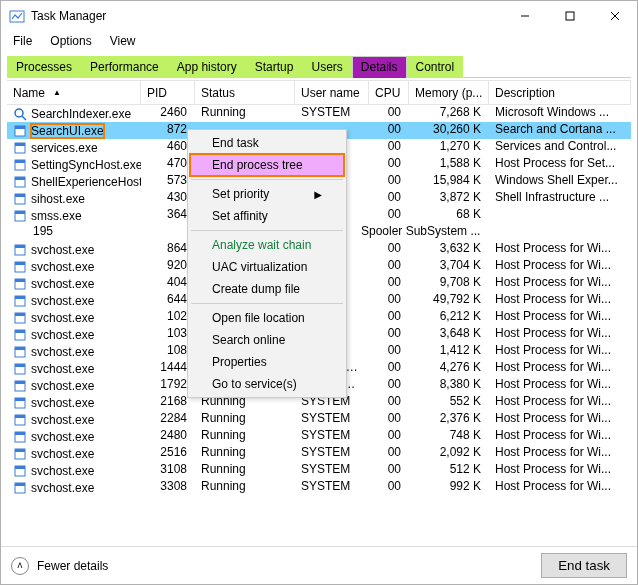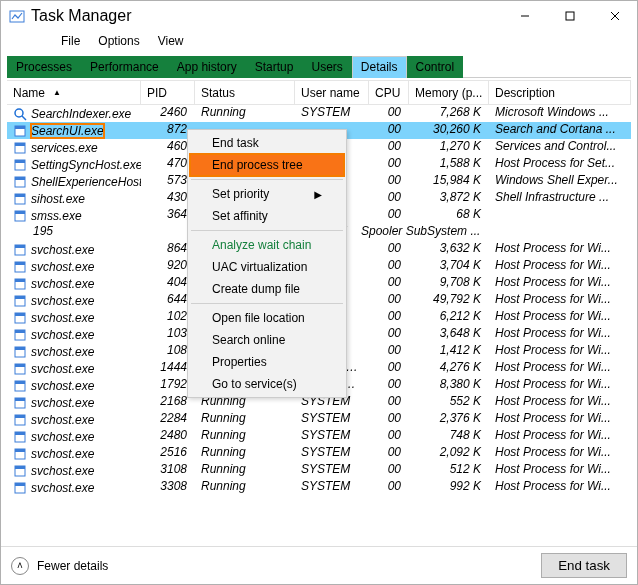--- a/index.html
+++ b/index.html
@@ -1,55 +1,55 @@
 <!DOCTYPE html>
 <html><head>
 <meta charset="utf-8">
 <style>
   * { box-sizing: border-box; margin: 0; padding: 0; }
   body { font-family: "Segoe UI", Tahoma, sans-serif; font-size: 12px; background: #fff; width: 638px; height: 585px; overflow: hidden; color: #000; }
   .window { border: 1px solid #b0b0b0; width: 638px; height: 585px; display: flex; flex-direction: column; position: relative; }
   .titlebar { height: 30px; display: flex; align-items: center; padding-left: 8px; }
   .titlebar .app-icon { width: 16px; height: 16px; margin-right: 6px; display: flex; align-items: center; justify-content: center; }
-  .title-text { font-size: 16px; flex: 1; }
+  .title-text { font-size: 12px; flex: 1; }
   .win-controls { display: flex; }
   .win-btn { width: 45px; height: 30px; display: flex; align-items: center; justify-content: center; font-size: 10px; font-family: "Segoe MDL2 Assets", sans-serif; }
-  .menubar { height: 20px; display: flex; align-items: center; padding: 0 4px; gap: 2px; margin-left: 48px; }
+  .menubar { height: 20px; display: flex; align-items: center; padding: 0 4px; gap: 2px; }
   .menubar span { padding: 2px 8px; }
   .tabs { display: flex; border-bottom: 1px solid #ccc; margin: 4px 6px 0 6px; }
-  .tab { padding: 3px 8px 4px 8px; border: 1px solid transparent; border-bottom: none; background: #15803d; position: relative; top: 1px; }
-  .tab.active { border-color: #ccc; background: #7dd3fc; }
+  .tab { padding: 3px 8px 4px 8px; border: 1px solid transparent; border-bottom: none; background: #bef264; position: relative; top: 1px; }
+  .tab.active { border-color: #ccc; background: #a21caf; }
   .table-wrap { flex: 1; overflow: hidden; margin: 2px 6px 0 6px; border-top: 1px solid #e5e5e5; position: relative; }
   .thead, .trow { display: flex; height: 24px; }
   .thead { border-bottom: 1px solid #e5e5e5; background: #fff; font-weight: normal; color: #000; }
   .thead .cell { border-right: 1px solid #e5e5e5; padding: 0 6px; display: flex; align-items: center; height: 100%; overflow: hidden; white-space: nowrap; text-overflow: ellipsis; }
   .trow { height: 17px; font-size: 12px; }
   .trow .cell { padding: 0 6px; overflow: hidden; white-space: nowrap; text-overflow: ellipsis; }
   .trow.selected { background: #7dd3fc; }
   .c-name { width: 134px; display: flex; align-items: center; gap: 4px; }
   .c-pid  { width: 54px; text-align: right; padding-right: 8px !important; }
   .c-status { width: 100px; }
   .c-user { width: 74px; }
   .c-cpu  { width: 40px; text-align: right; padding-right: 8px !important; }
   .c-mem  { width: 80px; text-align: right; padding-right: 8px !important; }
   .c-desc { flex: 1; }
   .sort-arrow { font-size: 8px; margin-left: 4px; }
   .proc-icon { width: 14px; height: 14px; display: inline-block; flex-shrink: 0; }
   .hl-orange { outline: 2px solid #f57c00; outline-offset: -1px; }
   .context-menu { position: absolute; left: 186px; top: 128px; width: 160px; background: #f2f2f2; border: 1px solid #ccc; box-shadow: 2px 2px 4px rgba(0,0,0,0.15); padding: 2px; z-index: 10; }
   .cm-item { padding: 4px 22px 4px 22px; display: flex; justify-content: space-between; align-items: center; }
-  .cm-item.highlight { background: #f97316; }
+  .cm-item.highlight { background: #f0abfc; }
   .cm-item.disabled { color: #15803d; }
   .cm-sep { height: 1px; background: #d0d0d0; margin: 3px 1px; }
   .cm-arrow { font-size: 10px; }
   .footer { height: 38px; border-top: 1px solid #ddd; display: flex; align-items: center; justify-content: space-between; padding: 0 10px; }
   .fewer { display: flex; align-items: center; gap: 8px; }
   .fewer-icon { width: 18px; height: 18px; border: 1px solid #888; border-radius: 50%; display: flex; align-items: center; justify-content: center; font-size: 10px; }
   .end-task-btn { padding: 4px 16px; border: 1px solid #adadad; background: #e1e1e1; }
-  .tbody { overflow: hidden; font-style: italic; }
+  .tbody { overflow: hidden; }
 </style>
 </head>
 <body>
 
 <div class="window">
 
   <div class="titlebar">
     <span class="app-icon">
       <svg width="16" height="16" viewBox="0 0 16 16">
           <rect x="1" y="3" width="14" height="11" fill="none" stroke="#3b7dd8" stroke-width="1"></rect>

